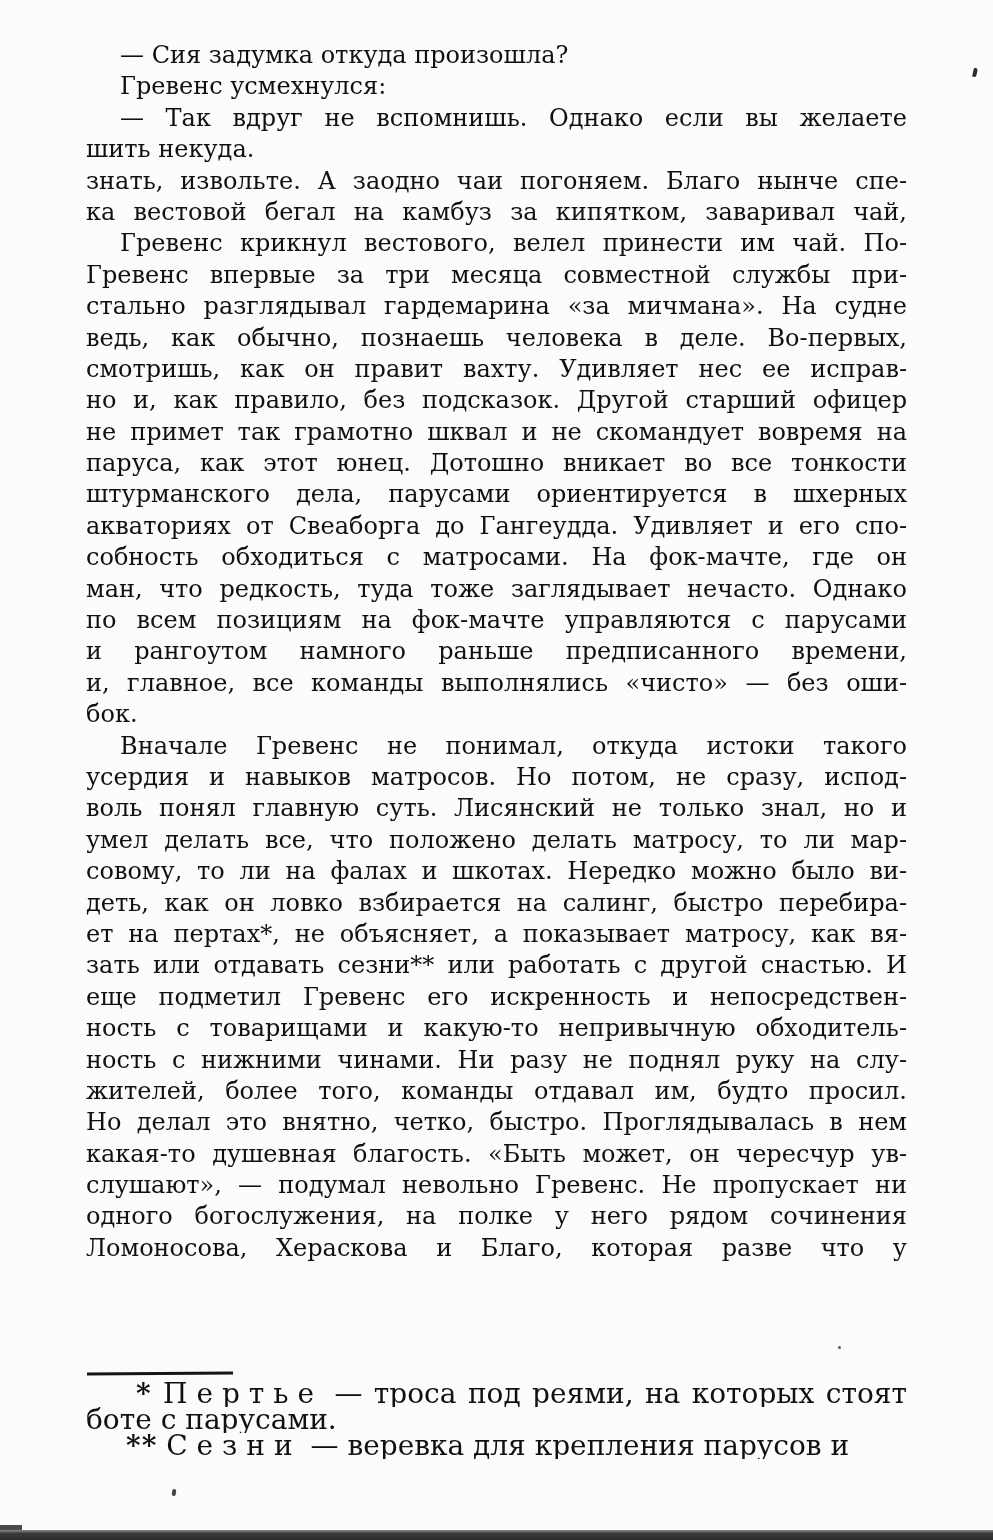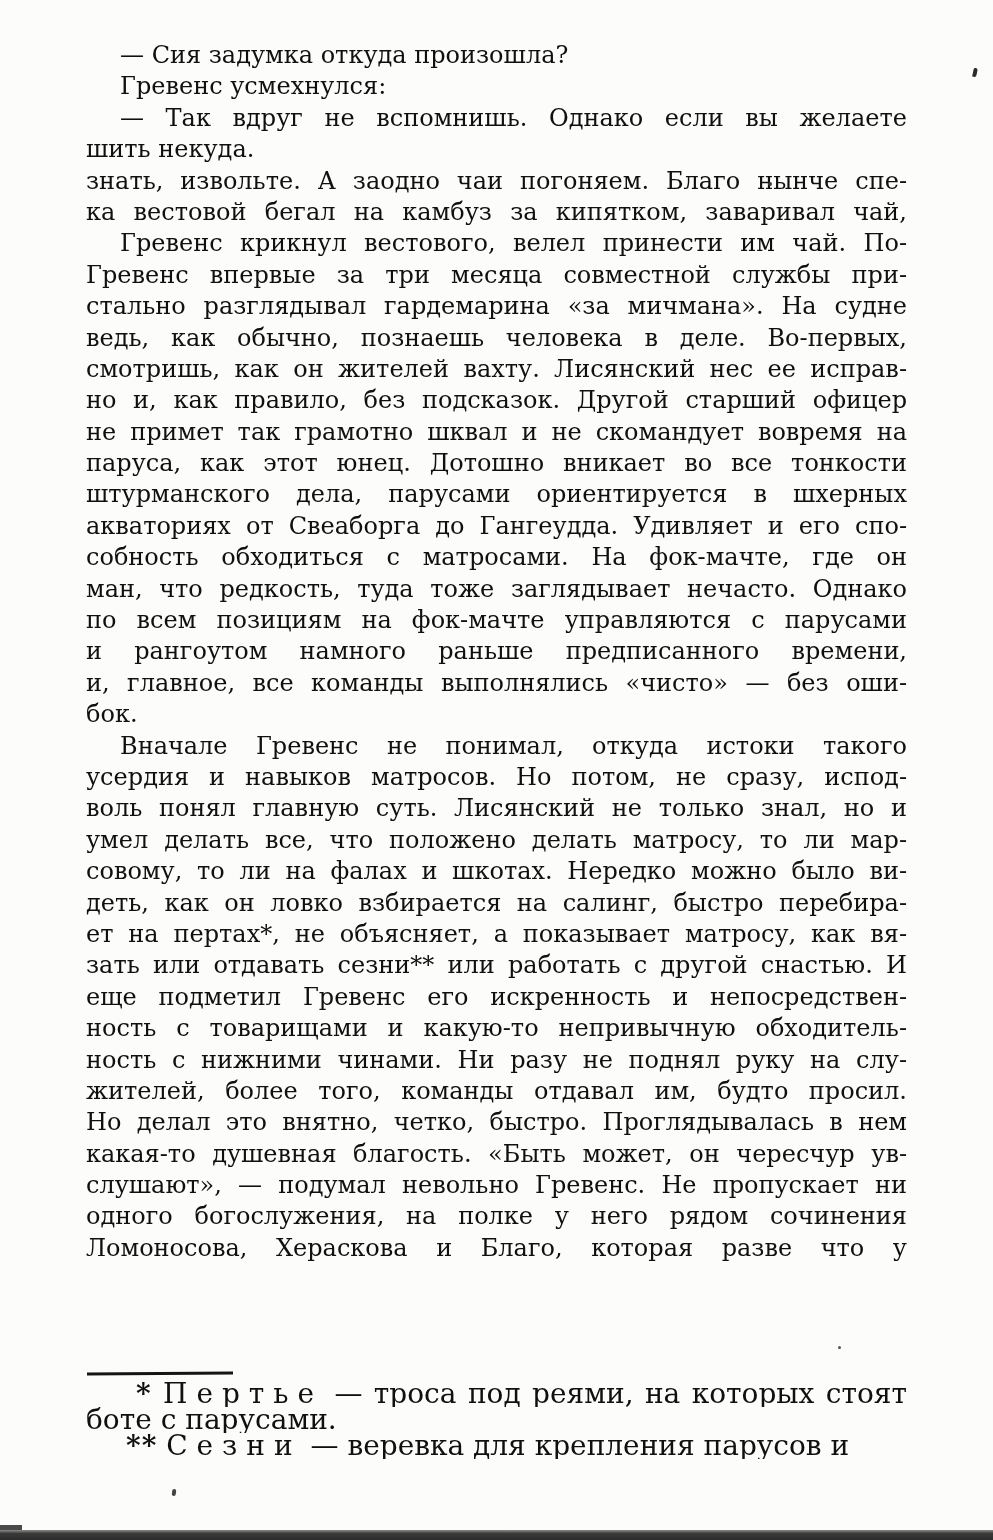--- a/index.html
+++ b/index.html
@@ -93,21 +93,21 @@
     <div class="ln ind nj">— Сия задумка откуда произошла?</div>
     <div class="ln ind nj">Гревенс усмехнулся:</div>
     <div class="ln ind">— Так вдруг не вспомнишь. Однако если вы желаете</div>
     <div class="ln nj">шить некуда.</div>
     <div class="ln">знать, извольте. А заодно чаи погоняем. Благо нынче спе-</div>
     <div class="ln">ка вестовой бегал на камбуз за кипятком, заваривал чай,</div>
     <div class="ln ind">Гревенс крикнул вестового, велел принести им чай. По-</div>
     <div class="ln">Гревенс впервые за три месяца совместной службы при-</div>
     <div class="ln">стально разглядывал гардемарина «за мичмана». На судне</div>
     <div class="ln">ведь, как обычно, познаешь человека в деле. Во-первых,</div>
-    <div class="ln">смотришь, как он жителей вахту. Лисянский нес ее исправ-</div>
+    <div class="ln">смотришь, как он правит вахту. Удивляет нес ее исправ-</div>
     <div class="ln">но и, как правило, без подсказок. Другой старший офицер</div>
     <div class="ln">не примет так грамотно шквал и не скомандует вовремя на</div>
     <div class="ln">паруса, как этот юнец. Дотошно вникает во все тонкости</div>
     <div class="ln">штурманского дела, парусами ориентируется в шхерных</div>
     <div class="ln">акваториях от Свеаборга до Гангеудда. Удивляет и его спо-</div>
     <div class="ln">собность обходиться с матросами. На фок-мачте, где он</div>
     <div class="ln">ман, что редкость, туда тоже заглядывает нечасто. Однако</div>
     <div class="ln">по всем позициям на фок-мачте управляются с парусами</div>
     <div class="ln">и рангоутом намного раньше предписанного времени,</div>
     <div class="ln">и, главное, все команды выполнялись «чисто» — без оши-</div>

